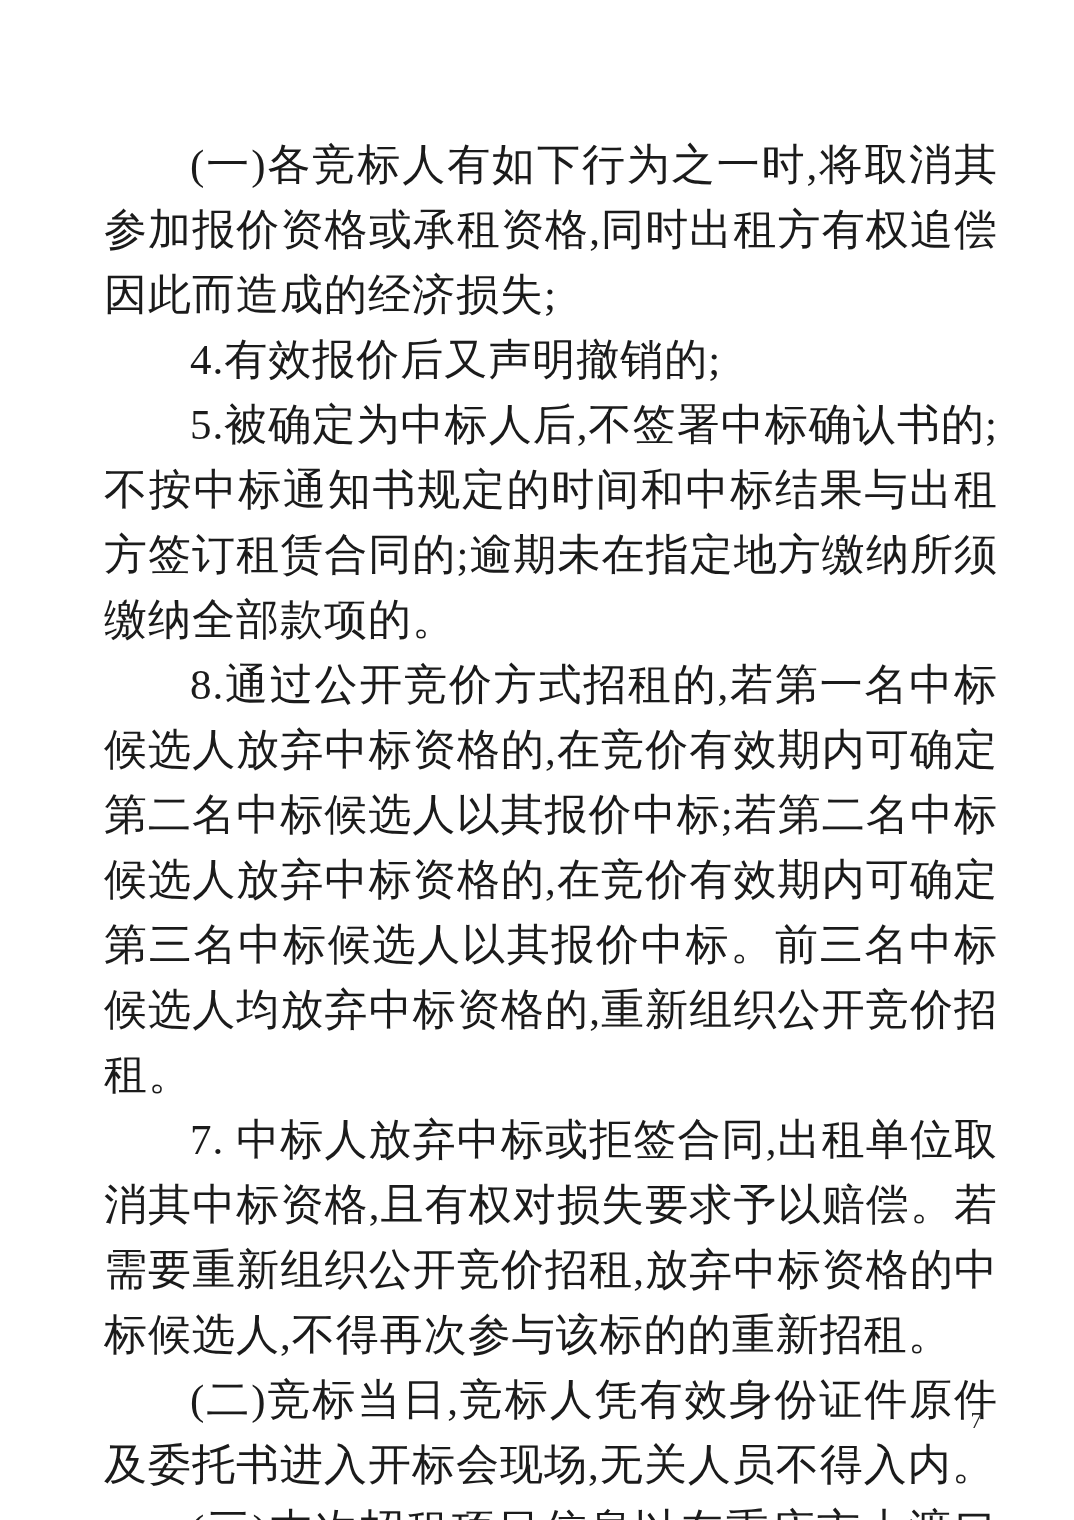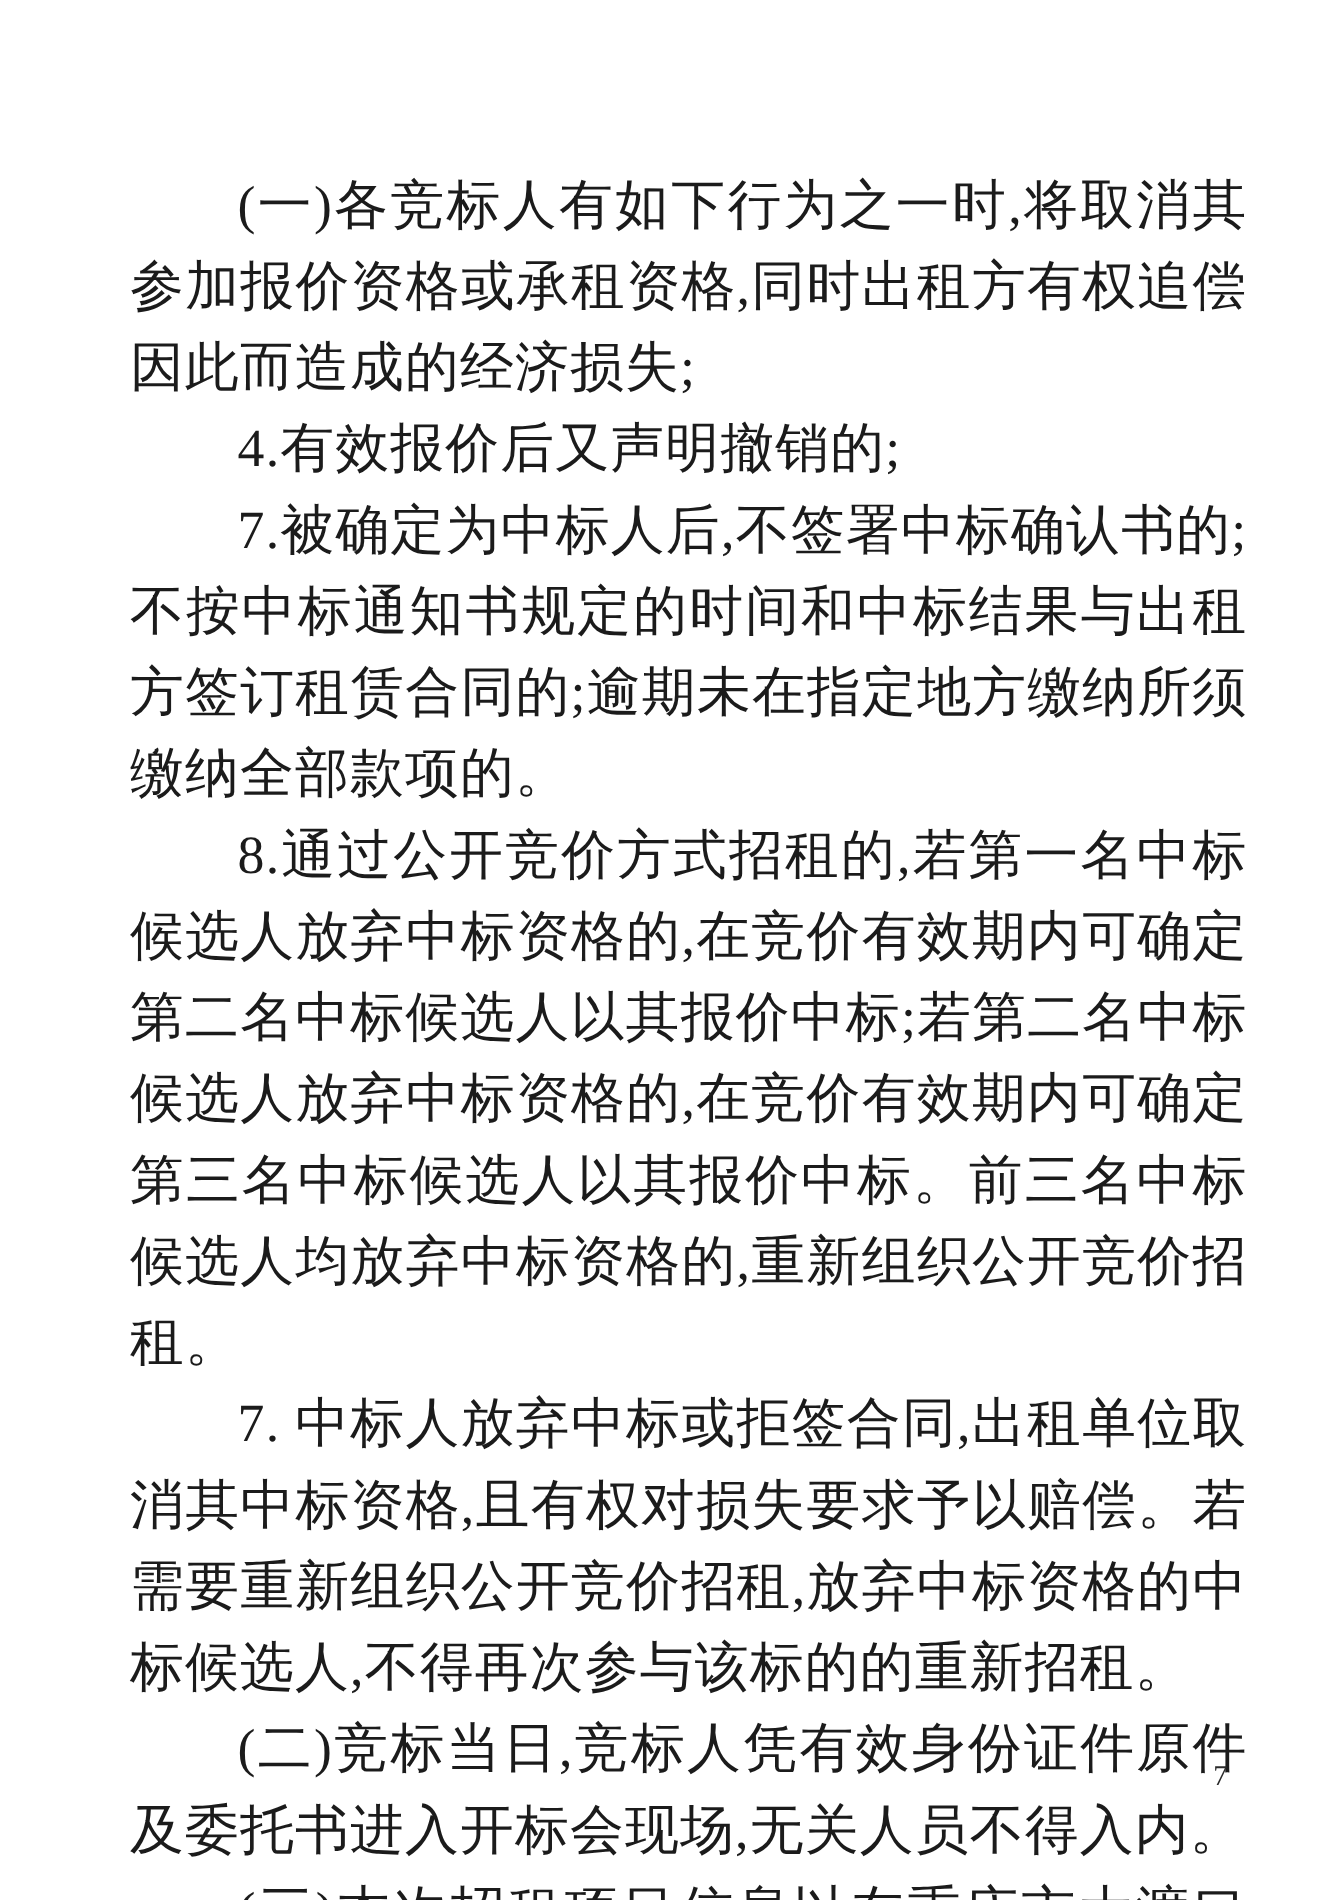--- a/index.html
+++ b/index.html
@@ -41,21 +41,21 @@
     color: #2a2a2a;
   }
 </style>
 </head>
 <body>
 
 <div class="page">
   <div class="body-text">
     <p>(一)各竞标人有如下行为之一时,将取消其参加报价资格或承租资格,同时出租方有权追偿因此而造成的经济损失;</p>
     <p>4.有效报价后又声明撤销的;</p>
-    <p>7.被确定为中标人后,不签署中标确认书的;不按中标通知书规定的时间和中标结果与出租方签订租赁合同的;逾期未在指定地方缴纳所须缴纳全部款项的。</p>
+    <p>5.被确定为中标人后,不签署中标确认书的;不按中标通知书规定的时间和中标结果与出租方签订租赁合同的;逾期未在指定地方缴纳所须缴纳全部款项的。</p>
     <p>8.通过公开竞价方式招租的,若第一名中标候选人放弃中标资格的,在竞价有效期内可确定第二名中标候选人以其报价中标;若第二名中标候选人放弃中标资格的,在竞价有效期内可确定第三名中标候选人以其报价中标。前三名中标候选人均放弃中标资格的,重新组织公开竞价招租。</p>
     <p>7. 中标人放弃中标或拒签合同,出租单位取消其中标资格,且有权对损失要求予以赔偿。若需要重新组织公开竞价招租,放弃中标资格的中标候选人,不得再次参与该标的的重新招租。</p>
     <p>(二)竞标当日,竞标人凭有效身份证件原件及委托书进入开标会现场,无关人员不得入内。</p>
     <p>(三)本次招租项目信息以在重庆市大渡口区人民政府网上发布的公告和招租文件为准。</p>
   </div>
   <div class="page-footer">
     <span>7</span>
   </div>
 </div>
 

